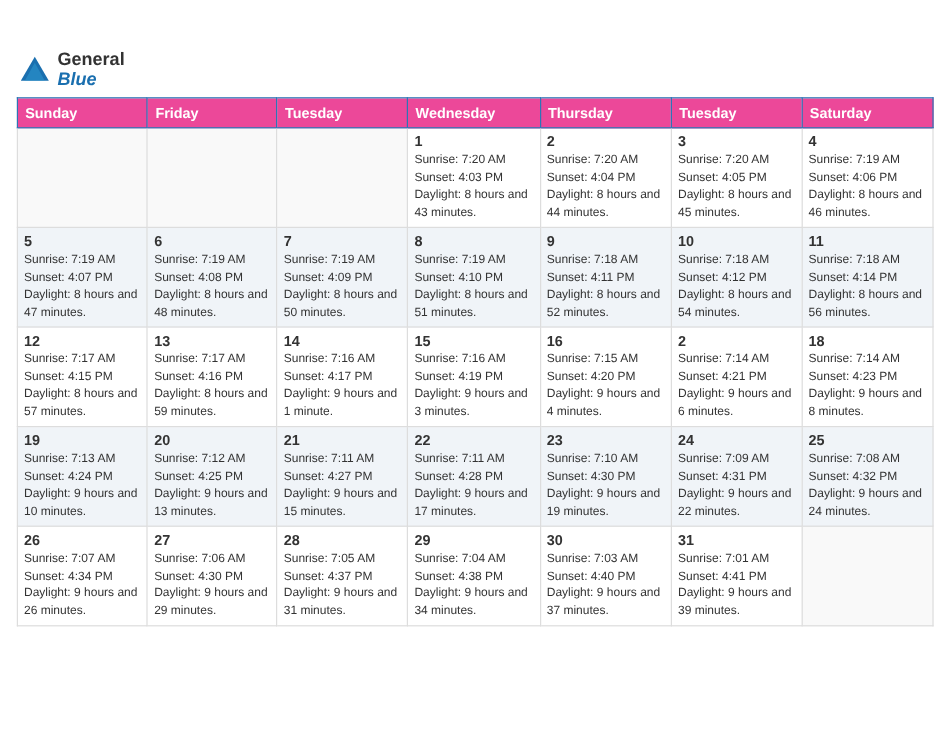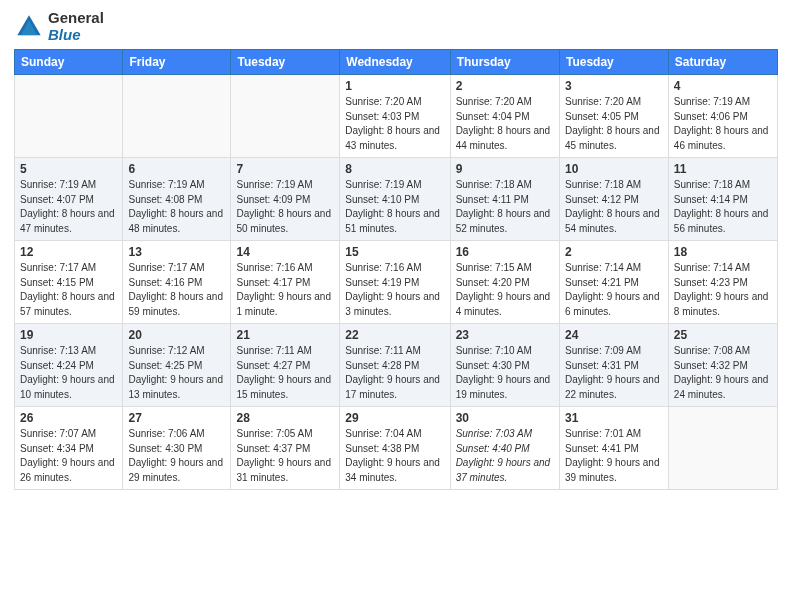--- a/index.html
+++ b/index.html
@@ -6,20 +6,21 @@
     body {
       font-family: Arial, sans-serif;
       background: #fff;
       width: 792px;
       height: 612px;
       overflow: hidden;
     }
     .container {
       width: 792px;
       padding: 10px 14px;
+      margin-top: 32px;
     }
     .header-row {
       display: flex;
       align-items: flex-start;
       justify-content: space-between;
       margin-bottom: 6px;
     }
     .logo {
       display: flex;
       align-items: center;
@@ -58,21 +59,21 @@
       font-size: 16px;
       font-weight: normal;
       color: #333;
     }
     .calendar {
       width: 100%;
       border-collapse: collapse;
       font-size: 10.5px;
     }
     .calendar thead tr {
-      background-color: #3b82f6;
+      background-color: #ec4899;
     }
     .calendar thead th {
       color: #fff;
       text-align: left;
       padding: 5px 6px;
       font-size: 12px;
       font-weight: bold;
       border: 1px solid #2e75b6;
     }
     .calendar tbody tr {
@@ -315,21 +316,21 @@
 Daylight: 9 hours and 31 minutes.</div>
           </td>
           <td>
             <span class="day-number">29</span>
             <div class="day-info" style="white-space: pre-line;">Sunrise: 7:04 AM
 Sunset: 4:38 PM
 Daylight: 9 hours and 34 minutes.</div>
           </td>
           <td>
             <span class="day-number">30</span>
-            <div class="day-info" style="white-space: pre-line; font-style: italic;">Sunrise: 7:03 AM
+            <div class="day-info" style="white-space: pre-line;">Sunrise: 7:03 AM
 Sunset: 4:40 PM
 Daylight: 9 hours and 37 minutes.</div>
           </td>
           <td>
             <span class="day-number">31</span>
             <div class="day-info" style="white-space: pre-line;">Sunrise: 7:01 AM
 Sunset: 4:41 PM
 Daylight: 9 hours and 39 minutes.</div>
           </td>
           <td class="empty-cell"></td>

